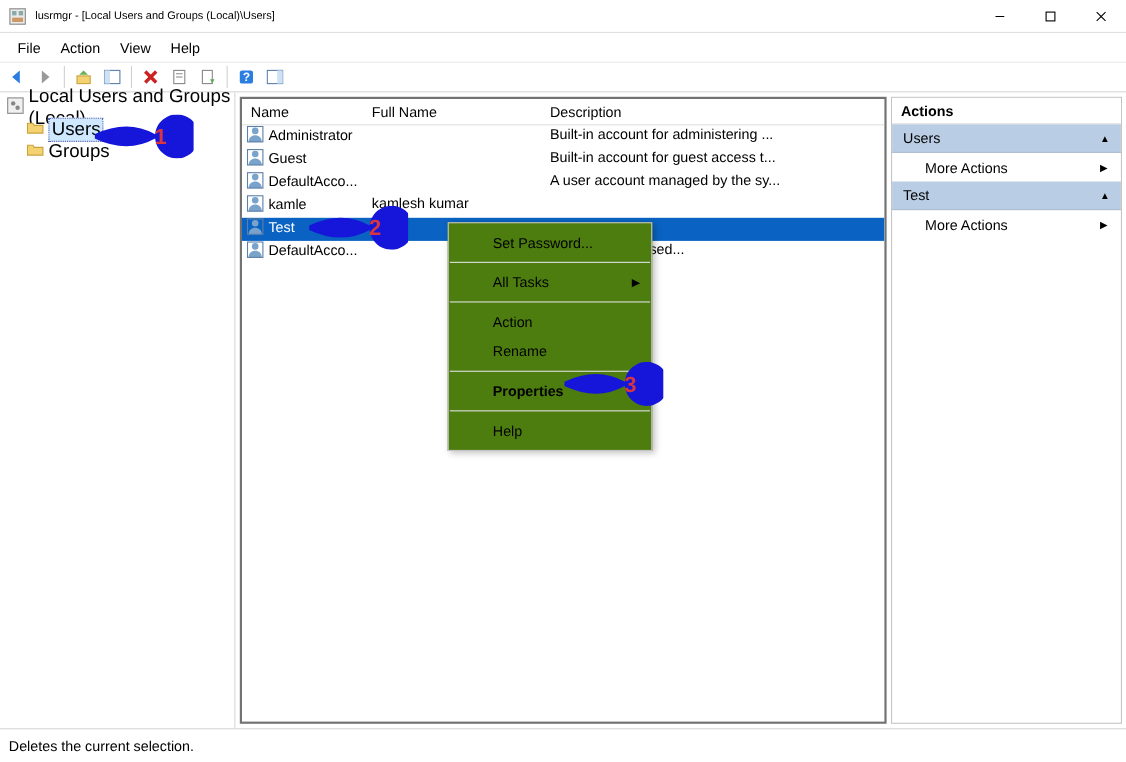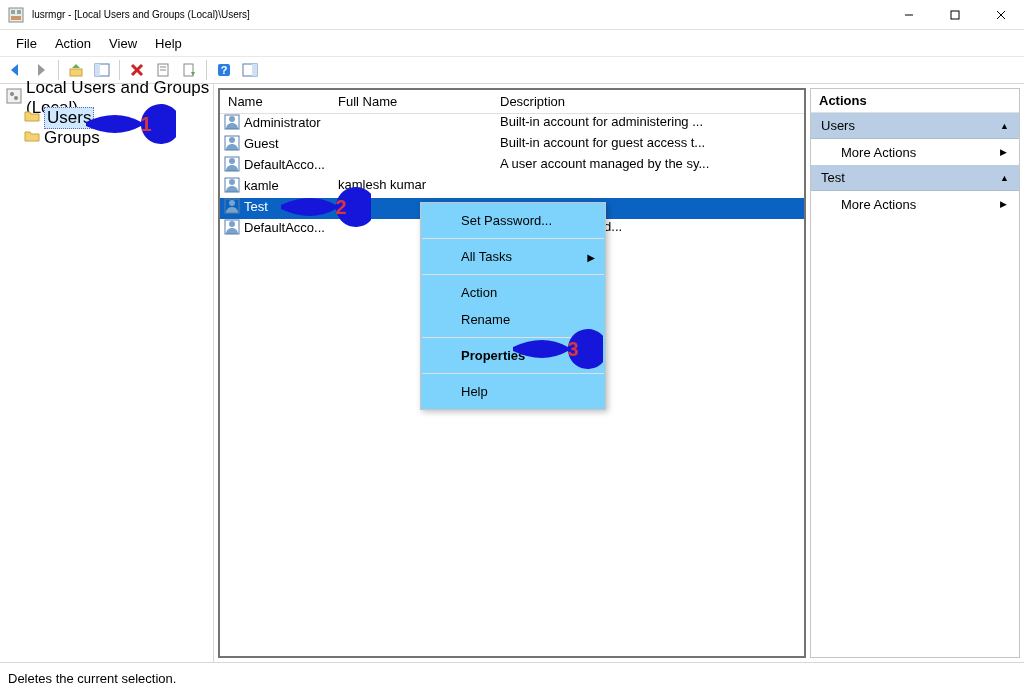--- a/index.html
+++ b/index.html
@@ -41,21 +41,21 @@
   .rows { font-size:13px; }
   .row { display:flex; height:21px; align-items:flex-start; white-space:nowrap; }
   .row .cell { overflow:hidden; text-overflow:ellipsis; }
   .row .cell.col-name { display:flex; align-items:center; gap:4px; padding-left:4px;}
   .row.selected { background:#0a63c2; color:#fff; }
   .row.selected .cell { color:#fff; }
 
   .user-icon { width:16px; height:16px; display:inline-block; }
 
   
-  .context-menu { position:absolute; left:200px; top:112px; width:186px; background:#7dd3fc; border:1px solid #c5c5c5; box-shadow:2px 2px 6px rgba(0,0,0,.25); padding:4px 0; font-size:13px; }
+  .context-menu { position:absolute; left:187px; top:112px; width:186px; background:#4d7c0f; border:1px solid #c5c5c5; box-shadow:2px 2px 6px rgba(0,0,0,.25); padding:4px 0; font-size:13px; }
   .context-menu .item { padding:6px 20px 6px 40px; position:relative;}
   .context-menu .item.sep { padding:0; margin:4px 1px; height:1px; background:#e0e0e0;}
   .context-menu .item.bold { font-weight:700;}
   .context-menu .submenu-arrow { position:absolute; right:10px; top:50%; transform:translateY(-50%); font-size:10px;}
 
   
   .actions-pane { width:210px; border:1px solid #c5c5c5; display:flex; flex-direction:column; font-size:13px; }
   .actions-pane .hdr { height:24px; display:flex; align-items:center; padding-left:8px; font-weight:700; border-bottom:1px solid #e0e0e0; background:#fff;}
   .actions-pane .section-hdr { height:26px; background:#b9cee4; display:flex; align-items:center; padding:0 10px; justify-content:space-between; border-bottom:1px solid #aebecf;}
   .actions-pane .action-link { height:26px; display:flex; align-items:center; justify-content:space-between; padding:0 12px 0 30px; }

